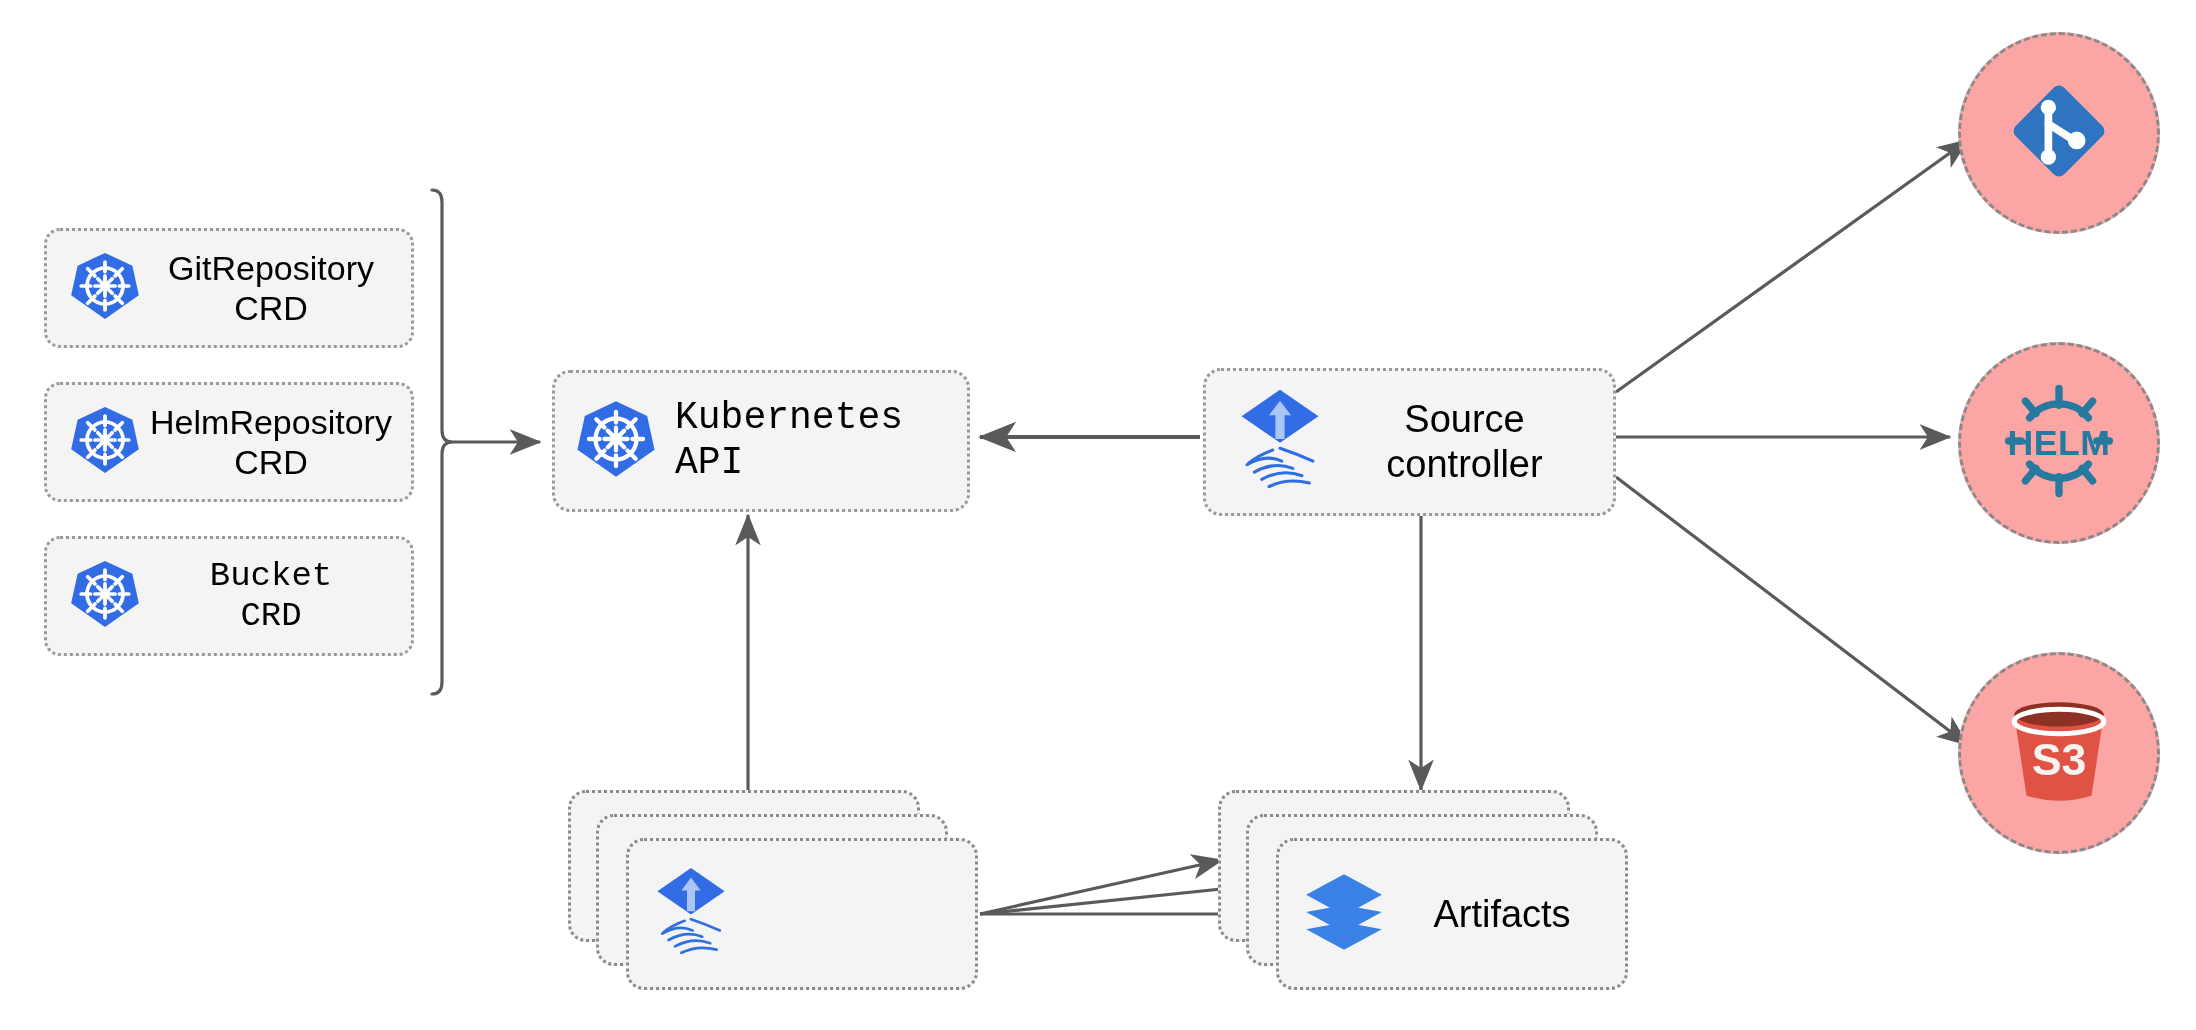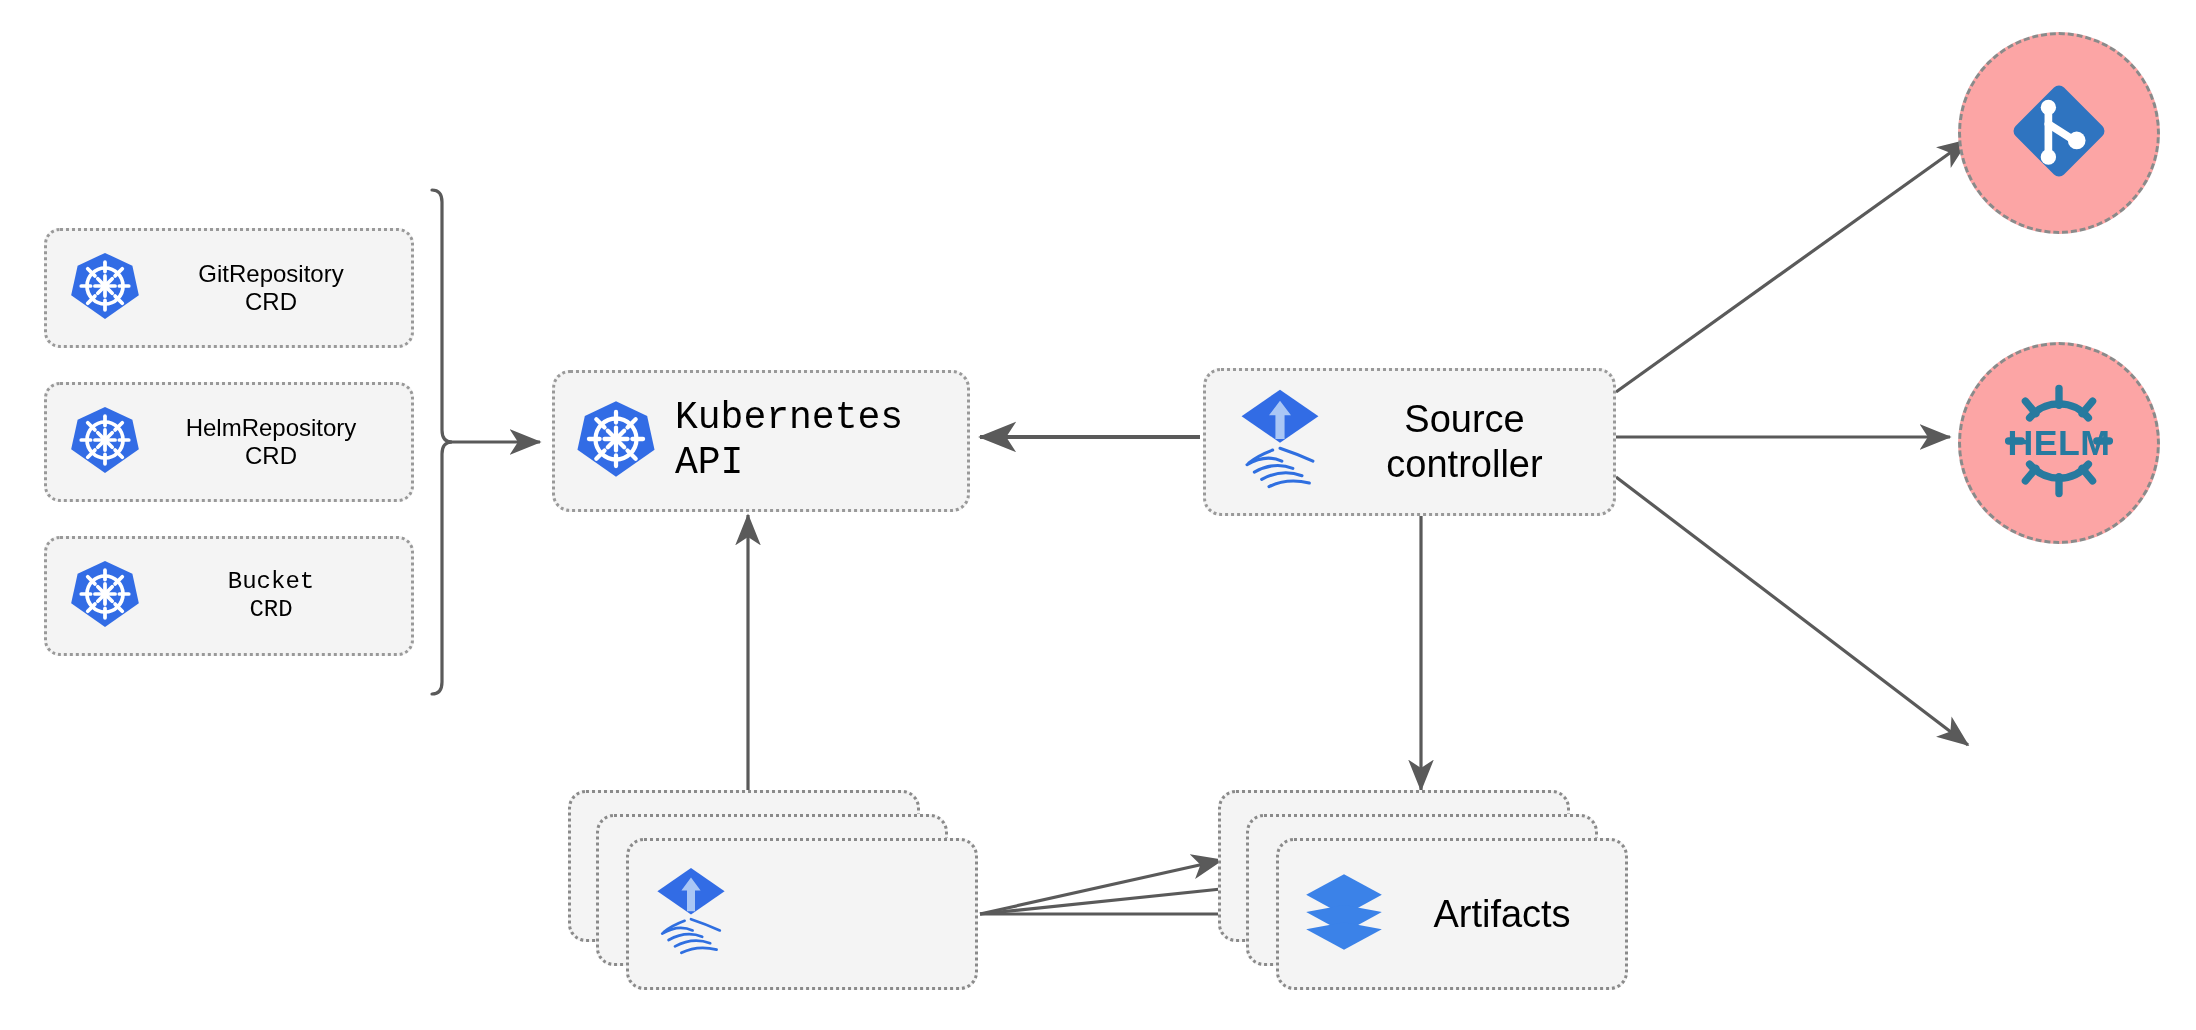--- a/index.html
+++ b/index.html
@@ -50,21 +50,21 @@
     display: block;
   }
   
   .crd {
     left: 44px;
     width: 370px;
     height: 120px;
     border-radius: 16px;
     padding-left: 22px;
   }
-  .crd .label { font-size: 24px; }
+  .crd .label { font-size: 34px; }
   .crd-1 { top: 228px; }
   .crd-2 { top: 382px; justify-content: space-between; }
   .crd-3 { top: 536px; font-family: Liberation Mono, monospace; }
 
   
   .k8s-api {
     left: 552px;
     top: 370px;
     width: 418px;
     height: 142px;
@@ -359,14 +359,25 @@
           <line x1="28" y1="98" x2="38" y2="86"></line>
           <line x1="92" y1="98" x2="82" y2="86"></line>
           <line x1="12" y1="60" x2="24" y2="60"></line>
           <line x1="96" y1="60" x2="108" y2="60"></line>
         </g>
         <text class="helm-text" x="60" y="73" text-anchor="middle">HELM</text>
       </svg>
     </span>
   </div>
 
+  <div class="circle-node c-s3">
+    <span class="icon">
+      <svg width="122" height="122" viewBox="0 0 120 120">
+        <path d="M16 24 L 104 24 L 92 104 Q 60 114 28 104 Z" fill="#e05243"></path>
+        <ellipse cx="60" cy="24" rx="44" ry="12" fill="#8c3123"></ellipse>
+        <path d="M16 24 L 104 24 L 101 44 Q 60 54 19 44 Z" fill="#e05243" opacity="0"></path>
+        <ellipse cx="60" cy="31" rx="44" ry="12" fill="none" stroke="#ffffff" stroke-width="5"></ellipse>
+        <text class="s3-text" x="60" y="84" text-anchor="middle">S3</text>
+      </svg>
+    </span>
+  </div>
 
 </div>
 
 </body></html>

